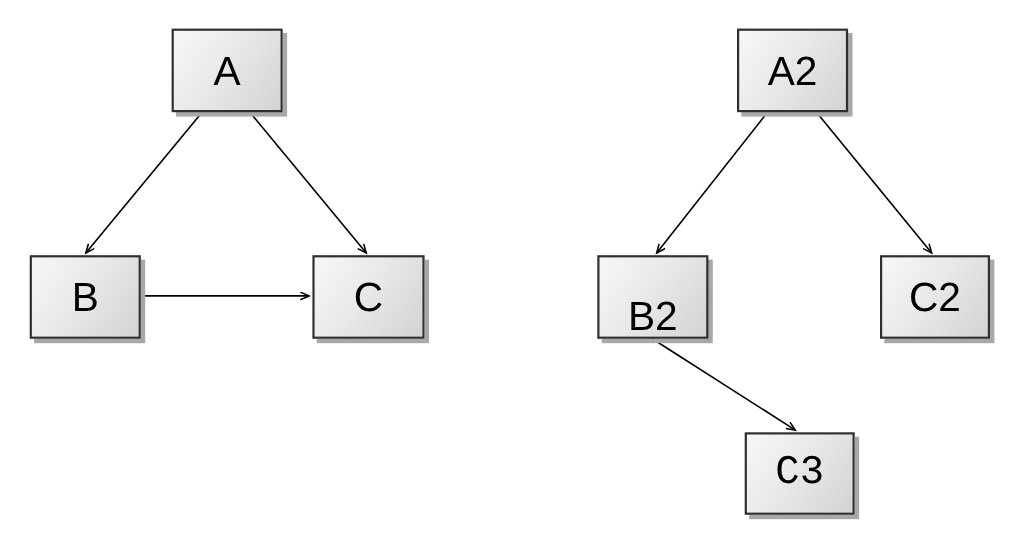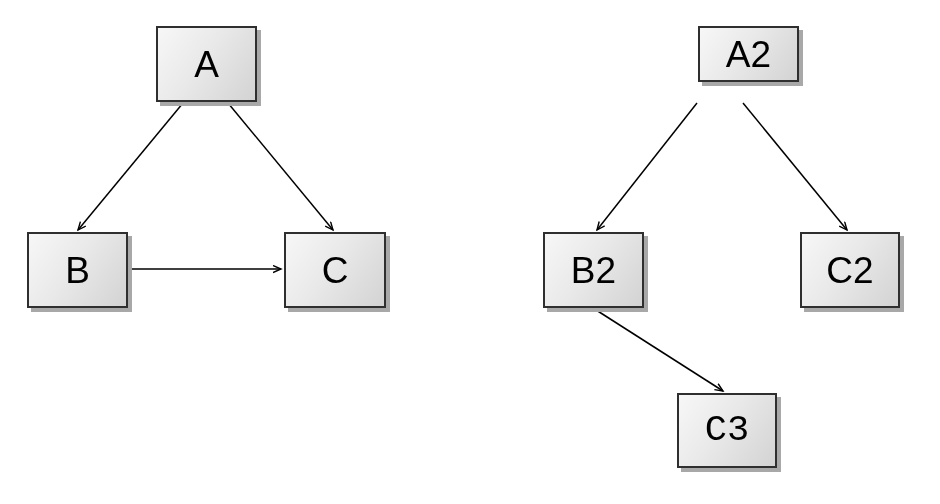--- a/index.html
+++ b/index.html
@@ -35,22 +35,22 @@
   .node-label {
     font-size: 37px;
     color: #000000;
     line-height: 1;
     user-select: none;
   }
   
   .n-A  { left: 156px; top:  26px; width: 101px; height: 76px; }
   .n-B  { left:  27px; top: 232px; width: 101px; height: 76px; }
   .n-C  { left: 284px; top: 232px; width: 102px; height: 76px; }
-  .n-A2 { left: 670px; top:  26px; width: 101px; height: 56px; margin-left: 28px; }
-  .n-B2 { left: 543px; top: 232px; width: 101px; height: 76px; }
+  .n-A2 { left: 670px; top:  26px; width: 101px; height: 76px; }
+  .n-B2 { left: 543px; top: 232px; width: 101px; height: 76px; align-items: flex-end; }
   .n-C2 { left: 800px; top: 232px; width: 100px; height: 76px; }
   .n-C3 { left: 677px; top: 393px; width: 100px; height: 75px; font-family: Liberation Mono, monospace; }
   .edge {
     stroke: #000000;
     stroke-width: 1.5;
   }
 </style>
 </head>
 <body>
 

